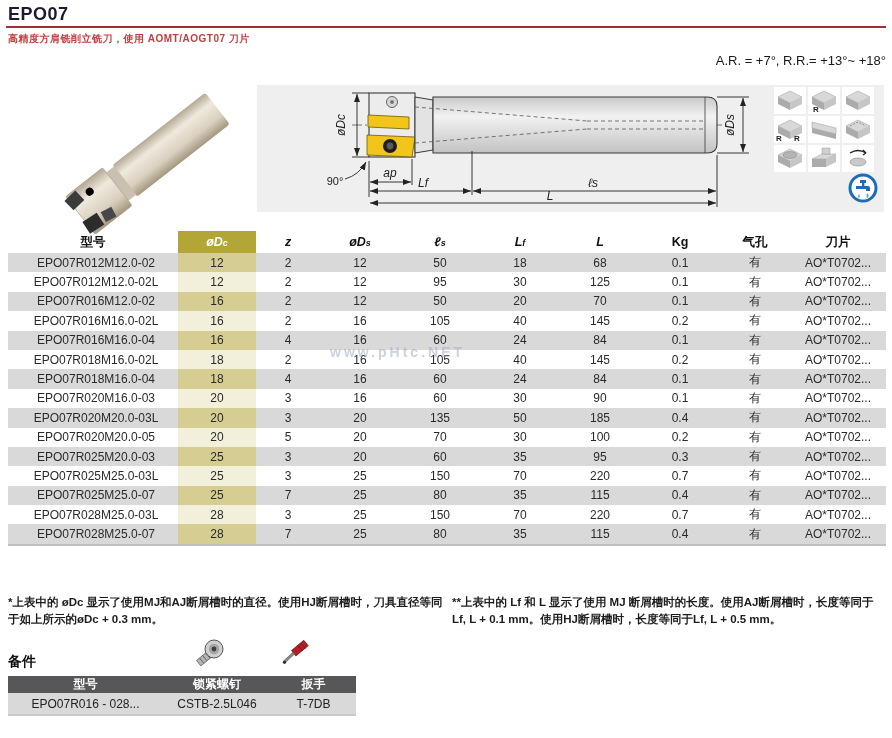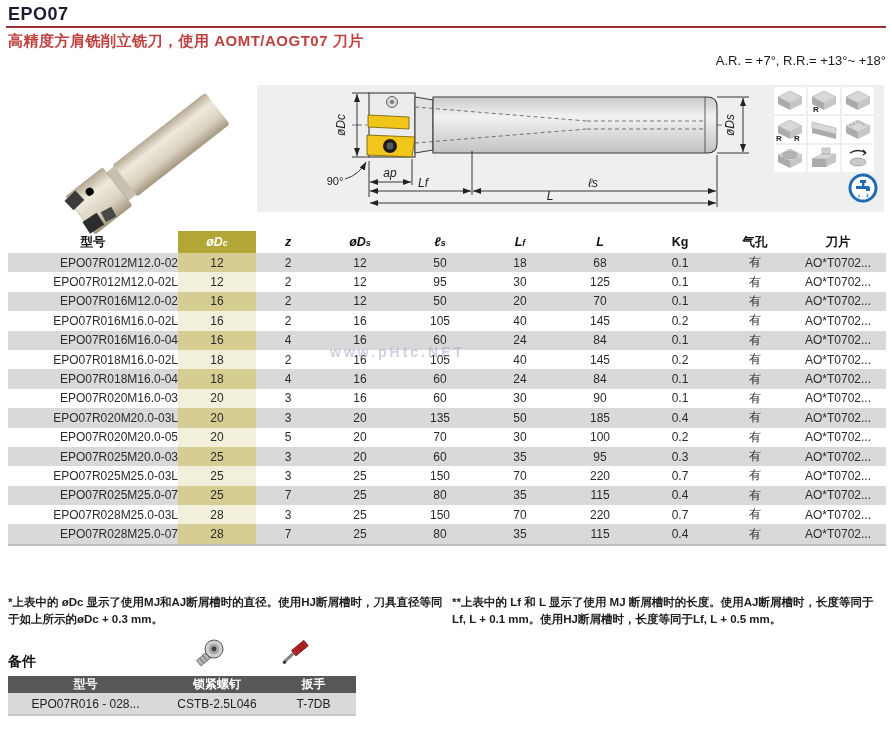--- a/index.html
+++ b/index.html
@@ -2,42 +2,42 @@
 <html><head>
 <meta charset="utf-8">
 <style>
   html,body{margin:0;padding:0;background:#fff;}
   #page{
     position:relative;width:892px;height:738px;background:#fff;overflow:hidden;
     font-family:"Liberation Sans","DejaVu Sans",sans-serif;color:#1a1a1a;
   }
   .title{position:absolute;left:8px;top:4px;font-size:18px;font-weight:bold;color:#1b1b33;letter-spacing:.5px;}
   .rule{position:absolute;left:6px;top:26px;width:880px;height:2px;background:#9e3038;}
-  .subtitle{position:absolute;left:8px;top:32px;font-size:15px;font-weight:bold;color:#c0403f;letter-spacing:.5px;}
+  .subtitle{position:absolute;left:8px;top:32px;font-size:10px;font-weight:bold;color:#c0403f;letter-spacing:.5px;}
   .angle-note{position:absolute;right:6px;top:53px;font-size:13px;color:#1a1a1a;text-align:center;}
 
   .photo{position:absolute;left:45px;top:80px;}
 
   .panel{position:absolute;left:257px;top:85px;width:627px;height:127px;background:#efeff0;}
   .drawing{position:absolute;left:0;top:0;}
   .icon-grid{position:absolute;left:517px;top:2px;width:104px;display:grid;grid-template-columns:repeat(3,32px);grid-auto-rows:27px;gap:2px;}
   .tile{background:#fff;display:block;}
   .coolant{position:absolute;left:590px;top:87px;}
 
   .watermark{position:absolute;left:330px;top:344px;font-size:14px;font-weight:bold;
     color:rgba(165,172,195,.55);letter-spacing:3px;z-index:3;pointer-events:none;}
 
   
   #spec-table{position:absolute;left:8px;top:231px;width:878px;border-collapse:collapse;table-layout:fixed;
     font-size:12px;color:#2a2a2a;border-bottom:2px solid #bfbfbf;}
   #spec-table th{height:22px;font-size:12.5px;font-weight:bold;color:#111;vertical-align:middle;text-align:center;padding:0;}
   #spec-table th.it{font-style:italic;}
   #spec-table th:nth-child(2){background:#b1a636;color:#fff;}
   #spec-table td{height:19.4px;padding:0;text-align:center;vertical-align:middle;}
-  #spec-table td:first-child{text-align:right;padding-left:6px;}
+  #spec-table td:first-child{text-align:center;padding-left:6px;}
   #spec-table tbody tr:nth-child(odd){background:#d9d9d9;}
   #spec-table tbody tr:nth-child(odd) td:nth-child(2){background:#d5cd92;}
   #spec-table tbody tr:nth-child(even) td:nth-child(2){background:#f2efda;}
   .hsub{font-size:9px;}
 
   .fn{position:absolute;top:594px;font-size:11.5px;font-weight:600;color:#1c1c1c;line-height:1.45;}
   .fn-left{left:8px;width:436px;}
   .fn-right{left:452px;width:434px;}
 
   .screw-ic{position:absolute;left:183px;top:637px;}

